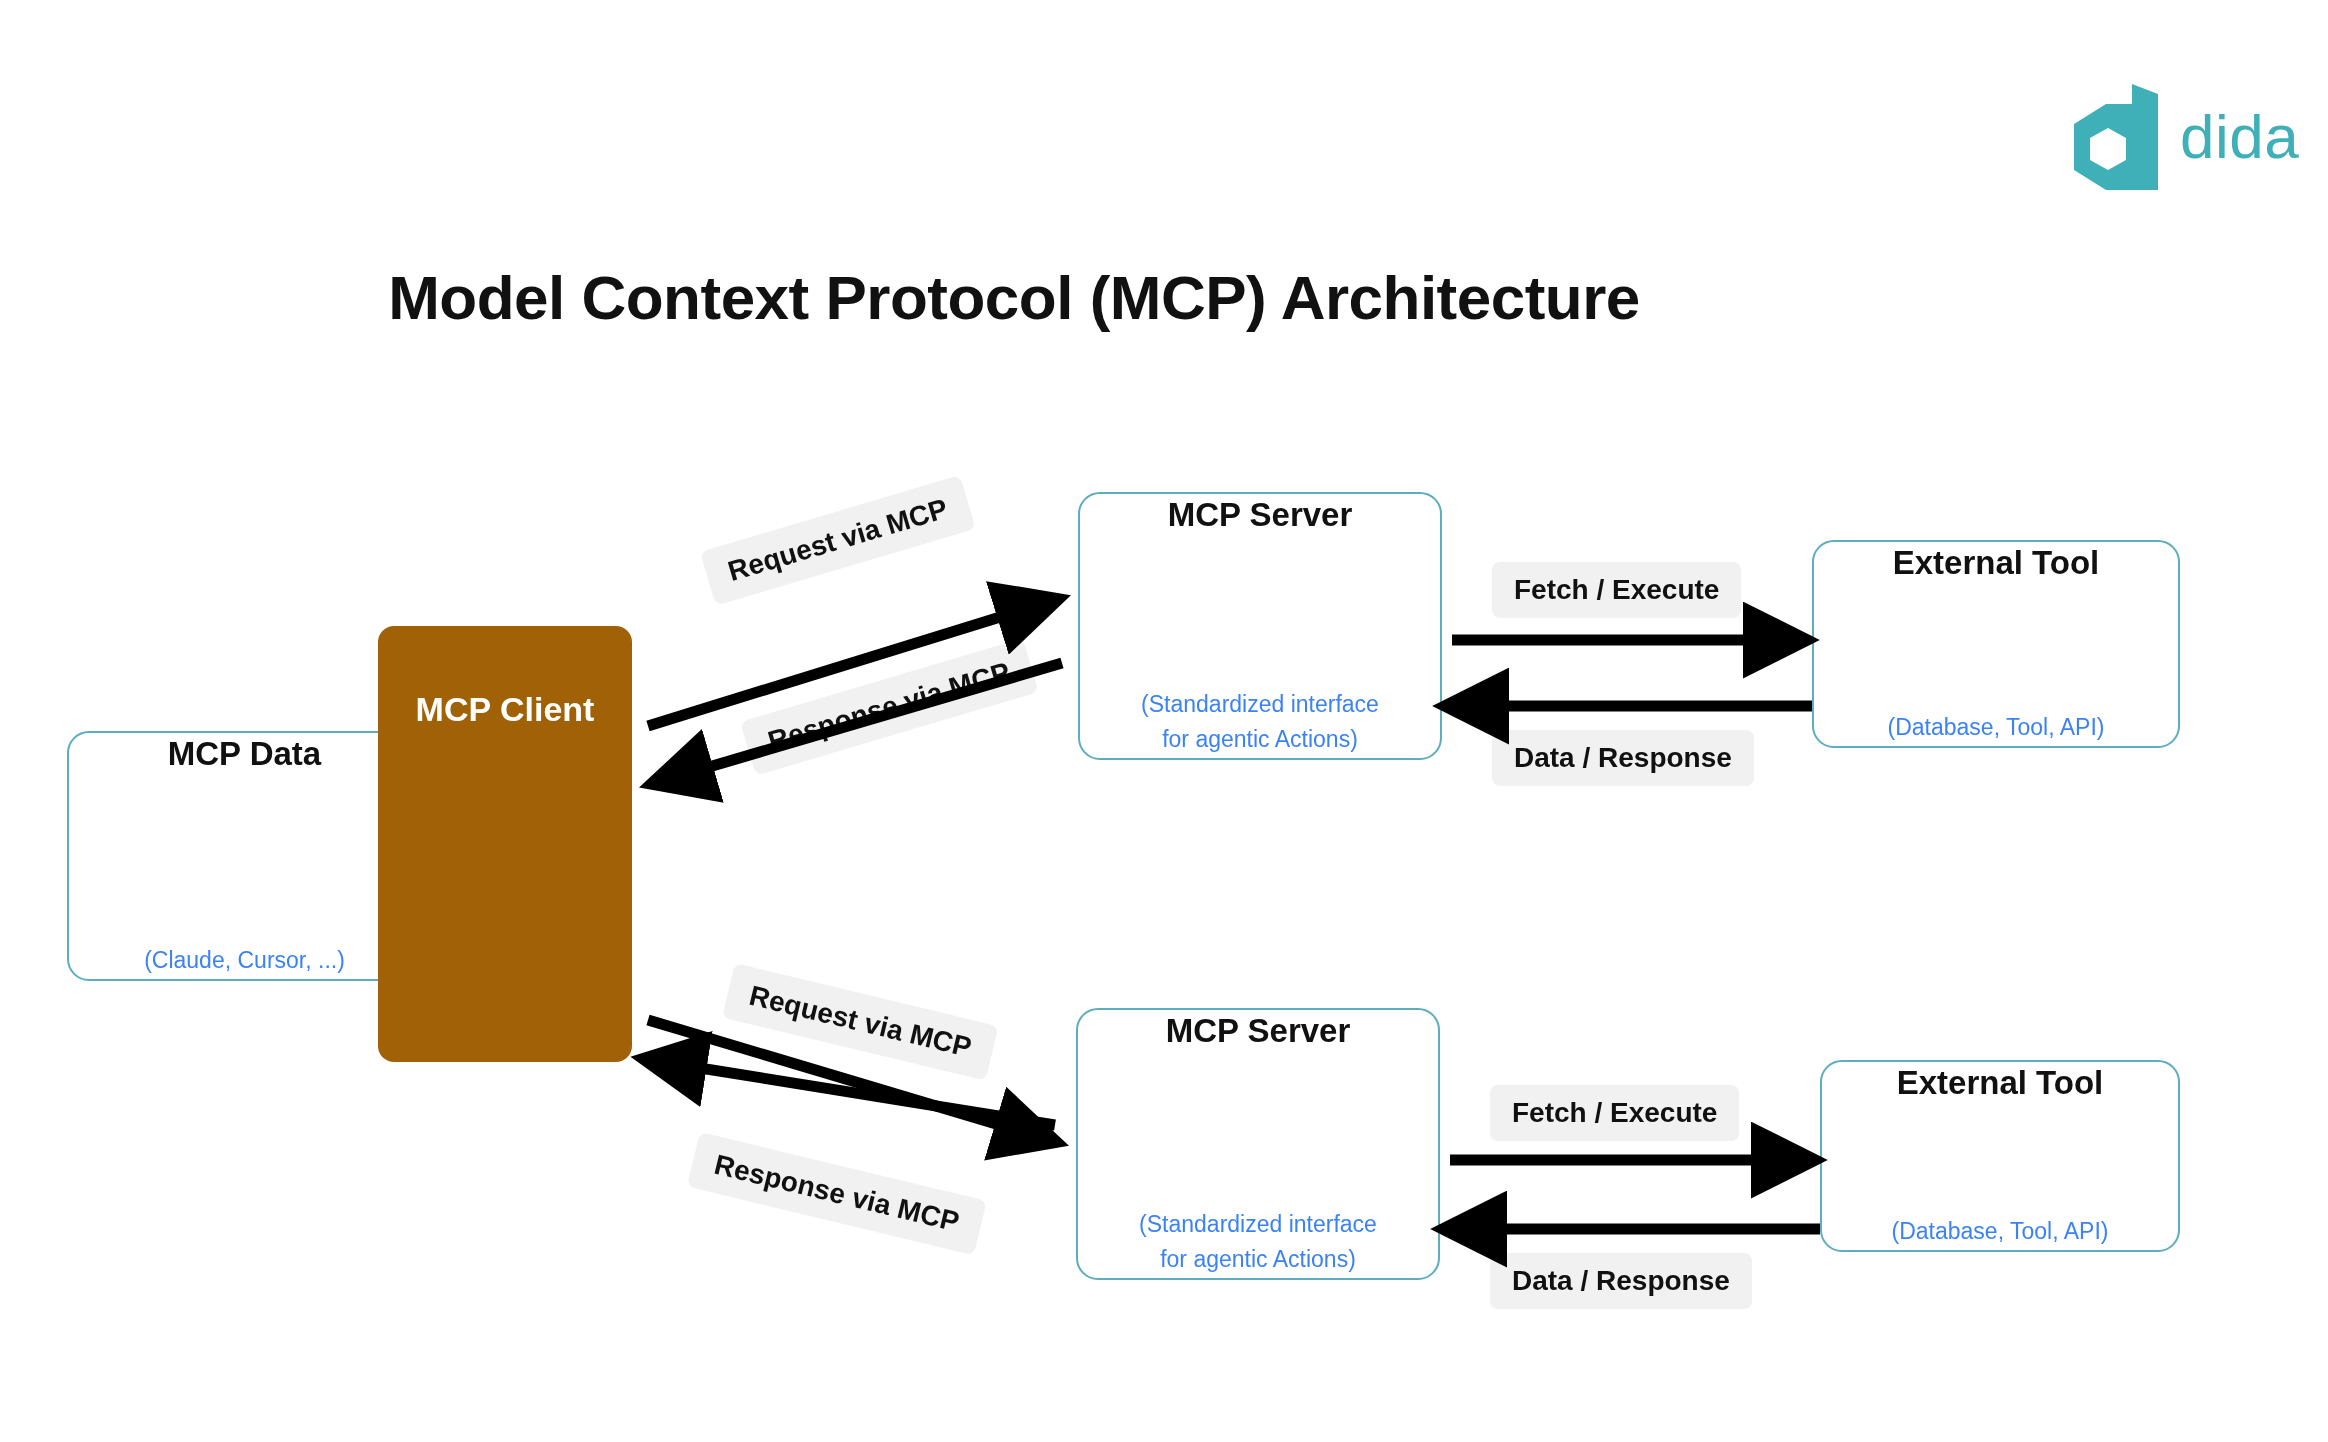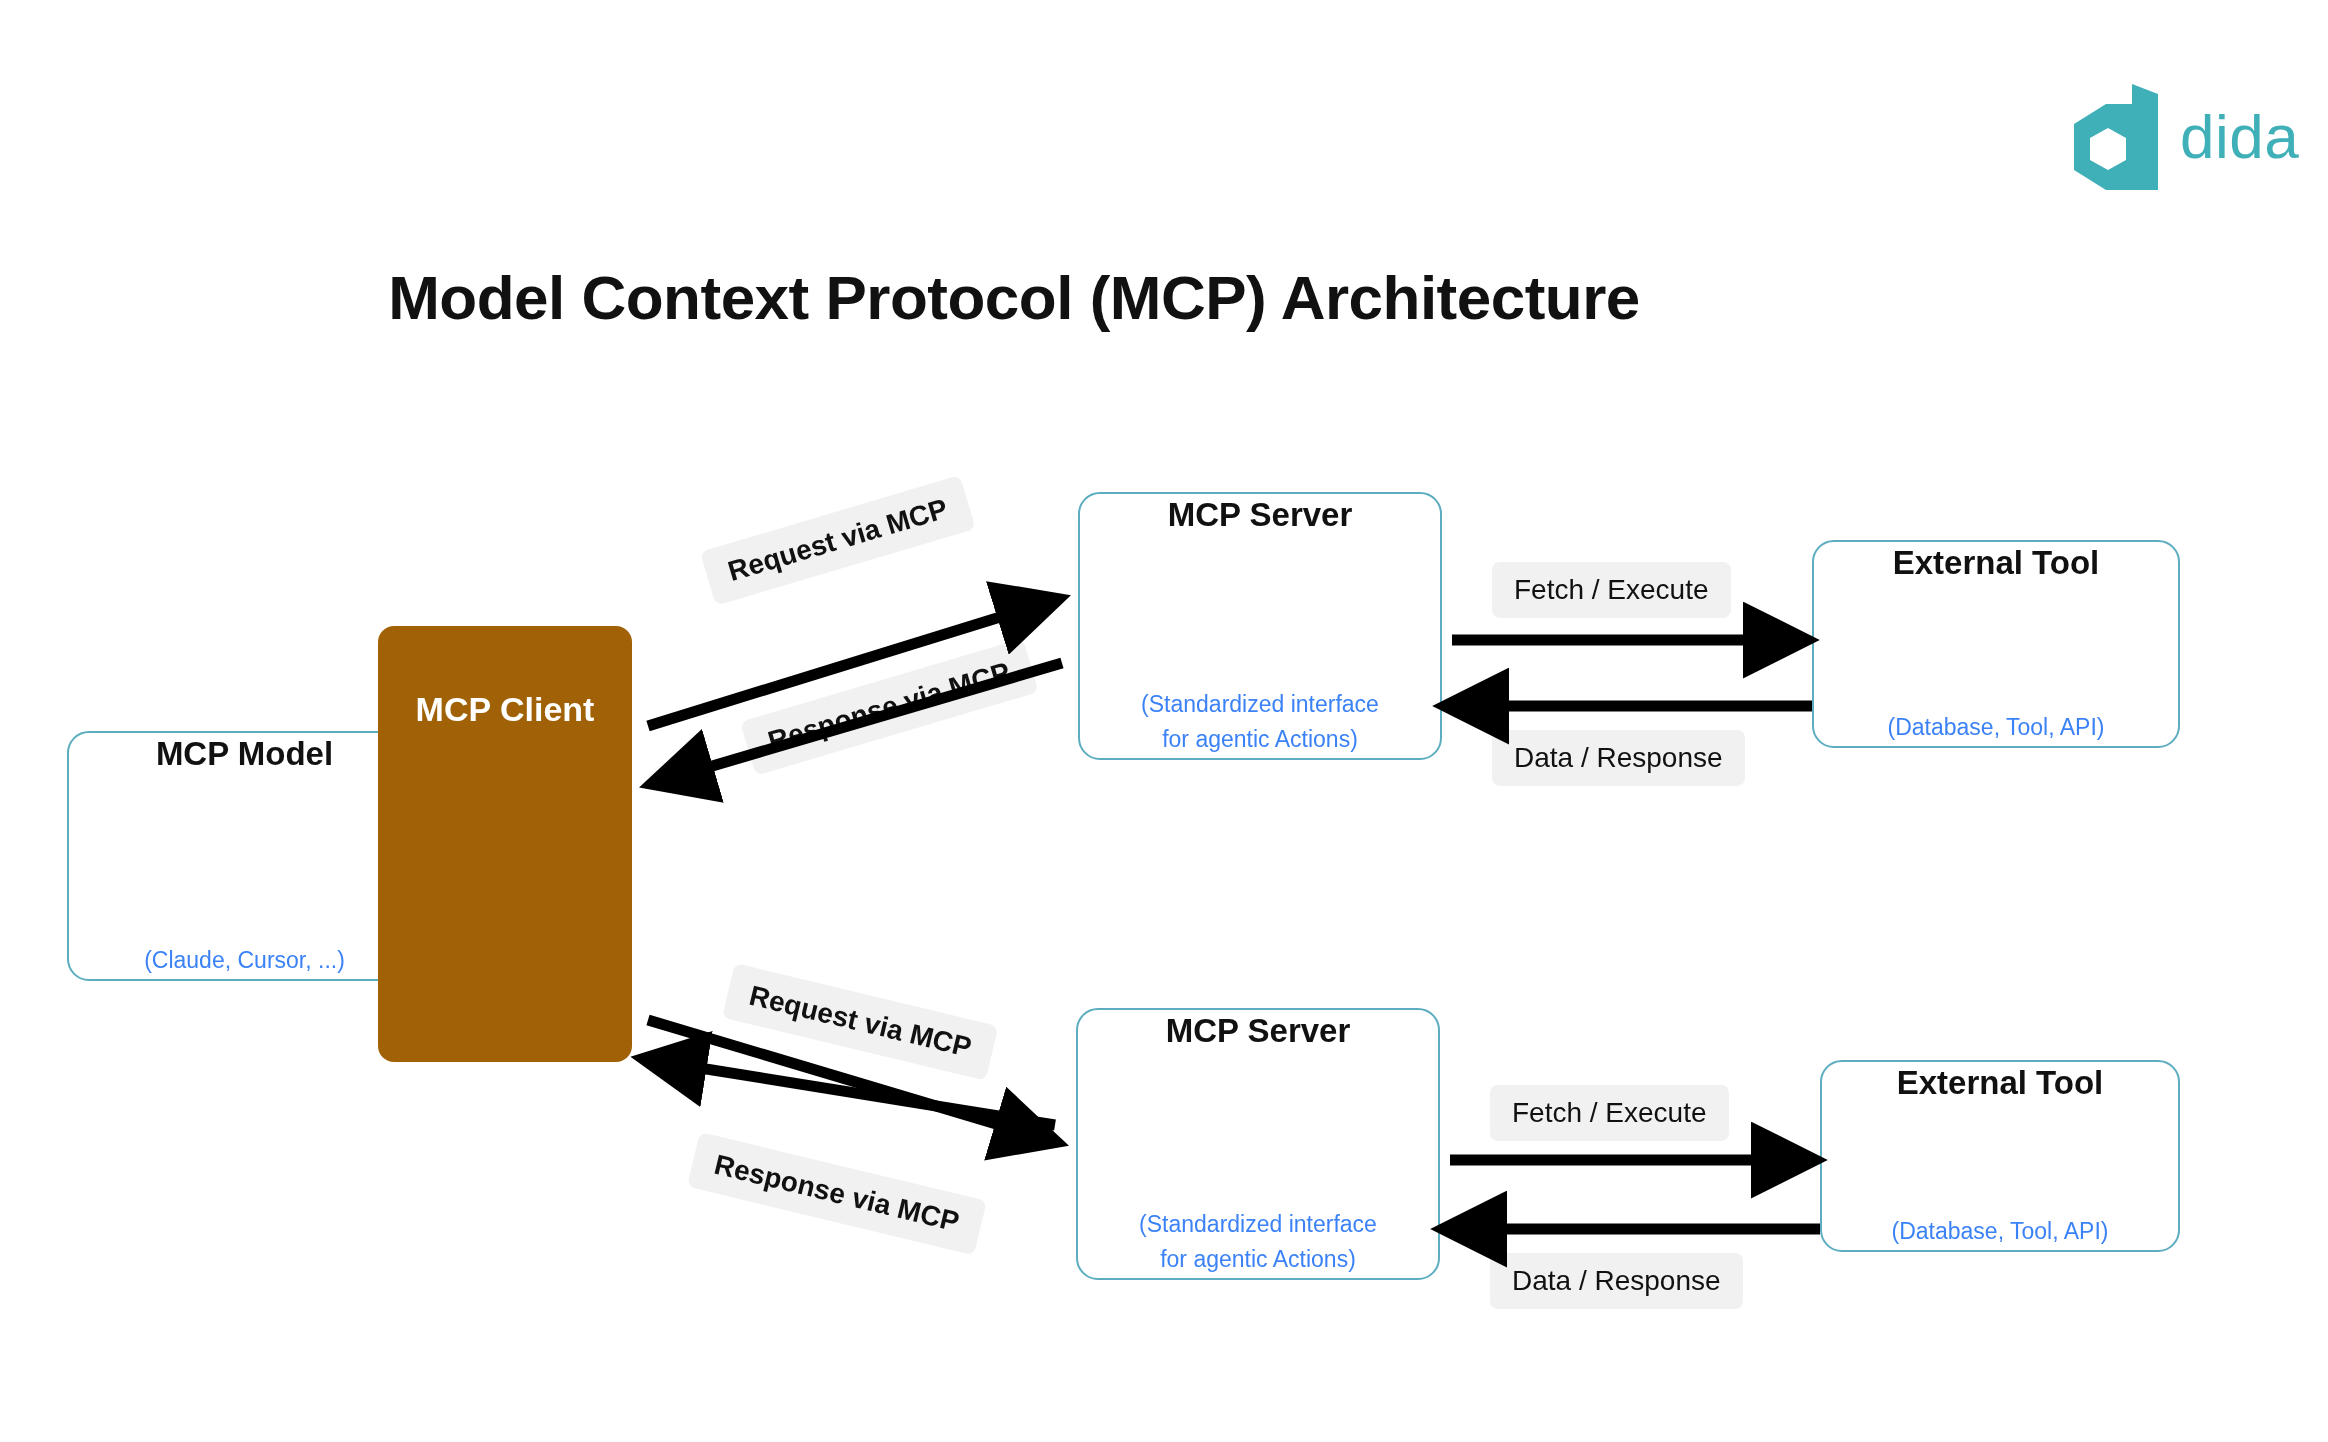--- a/index.html
+++ b/index.html
@@ -105,21 +105,21 @@
   #mcp-server-bottom { left: 1076px; top: 1008px; width: 364px; height: 272px; }
   #external-tool-top { left: 1812px; top: 540px; width: 368px; height: 208px; }
   #external-tool-bottom { left: 1820px; top: 1060px; width: 360px; height: 192px; }
 
   
   .chip {
     position: absolute;
     background: #F1F1F1;
     border-radius: 8px;
     font-size: 28px;
-    font-weight: 400;
+    font-weight: 700;
     color: #111111;
     padding: 12px 22px;
     white-space: nowrap;
     line-height: 1.15;
     box-sizing: border-box;
   }
   .chip.rot { font-weight: 700; }
 
   #chip-fetch-top    { left: 1492px; top: 562px; }
   #chip-data-top     { left: 1492px; top: 730px; }
@@ -178,21 +178,21 @@
     <line x1="648" y1="1020" x2="1050" y2="1140" stroke="#000000" stroke-width="11" marker-end="url(#ah)"></line>
 
     <line x1="1452" y1="640" x2="1800" y2="640" stroke="#000000" stroke-width="11" marker-end="url(#ah)"></line>
     <line x1="1812" y1="706" x2="1452" y2="706" stroke="#000000" stroke-width="11" marker-end="url(#ah)"></line>
 
     <line x1="1450" y1="1160" x2="1808" y2="1160" stroke="#000000" stroke-width="11" marker-end="url(#ah)"></line>
     <line x1="1820" y1="1229" x2="1450" y2="1229" stroke="#000000" stroke-width="11" marker-end="url(#ah)"></line>
   </svg>
 
   <div class="node" id="mcp-host">
-    <div class="title">MCP Model</div>
+    <div class="title">MCP Data</div>
     <div class="sub">(Claude, Cursor, ...)</div>
   </div>
 
   <div class="node" id="mcp-client">
     <div class="title">MCP Client</div>
   </div>
 
   <div class="node" id="mcp-server-top">
     <div class="title">MCP Server</div>
     <div class="sub">

